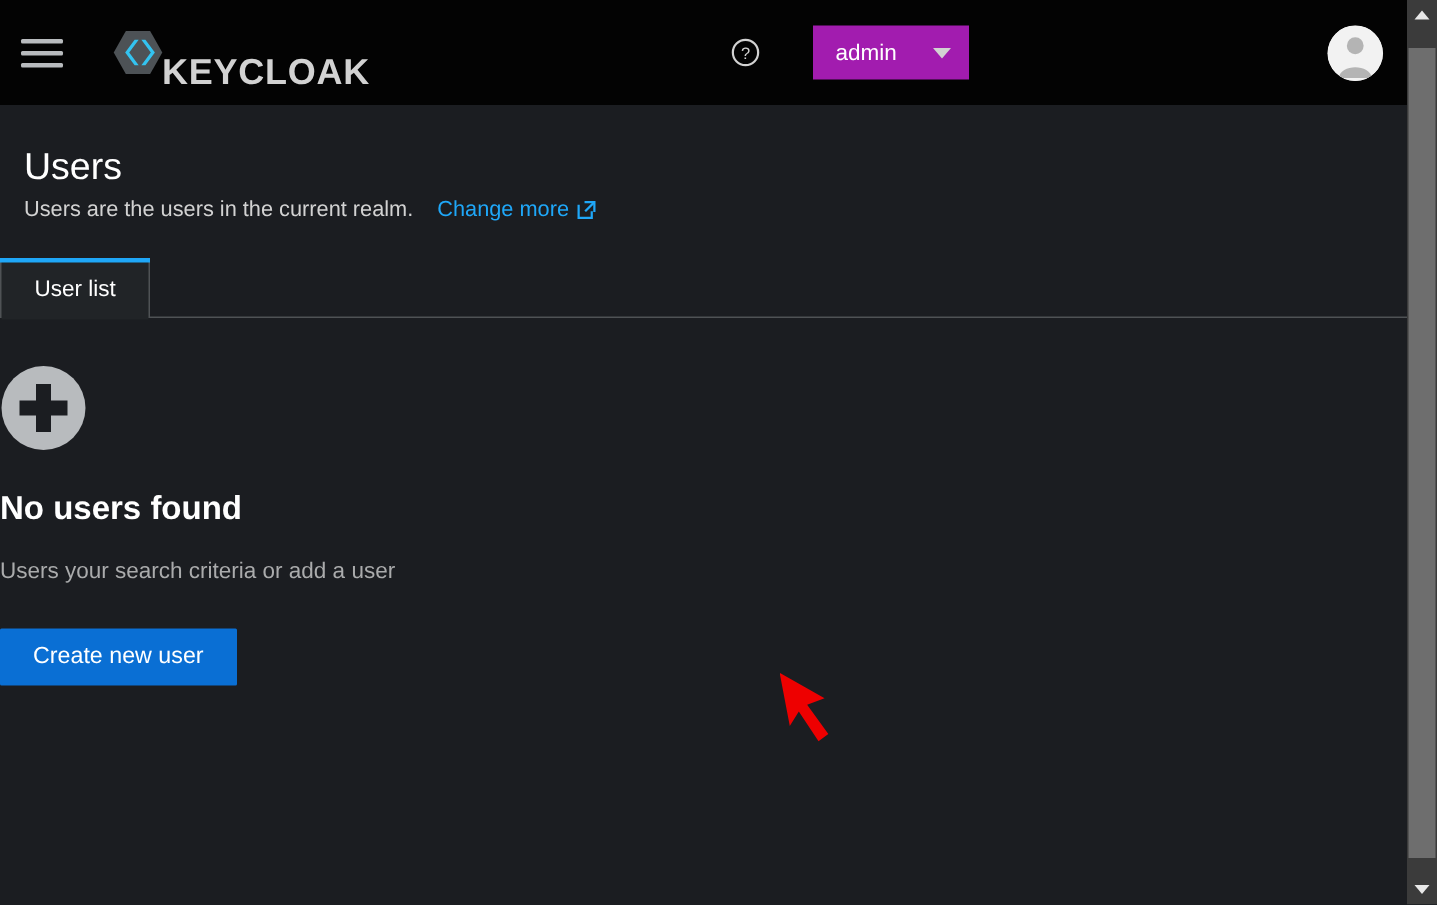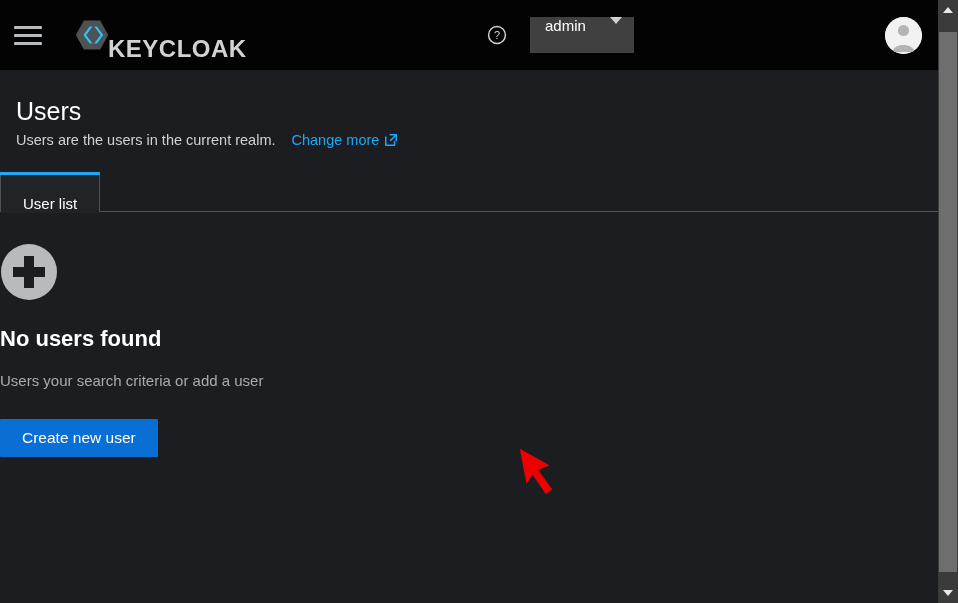--- a/index.html
+++ b/index.html
@@ -75,26 +75,26 @@
   .help-btn {
     width: 34px;
     height: 34px;
     display: flex;
     align-items: center;
     justify-content: center;
     cursor: pointer;
     border-radius: 3px;
   }
   .realm-select {
-    margin-left: 16px;
-    background: #404040;
+    margin-left: 28px;
+    background: #a21caf;
     height: 36px;
     min-width: 104px;
     display: flex;
-    align-items: flex-start;
+    align-items: center;
     justify-content: space-between;
     padding: 0 12px 0 15px;
     cursor: pointer;
     color: #ffffff;
     font-size: 15px;
   }
   .caret {
     width: 0; height: 0;
     border-left: 6px solid transparent;
     border-right: 6px solid transparent;
@@ -161,21 +161,20 @@
     align-items: center;
     font-size: 15px;
     color: #ffffff;
     cursor: pointer;
     background: transparent;
   }
   .tab.active {
     background: #212427;
     border-right: 1px solid #4f5255;
     border-left: 1px solid #4f5255;
-    align-items: flex-end;
   }
   .tab.active::before {
     content: "";
     position: absolute;
     top: 0; left: -1px; right: -1px;
     height: 3px;
     background: #1fa7f8;
   }
   .tab.active::after {
     content: "";

